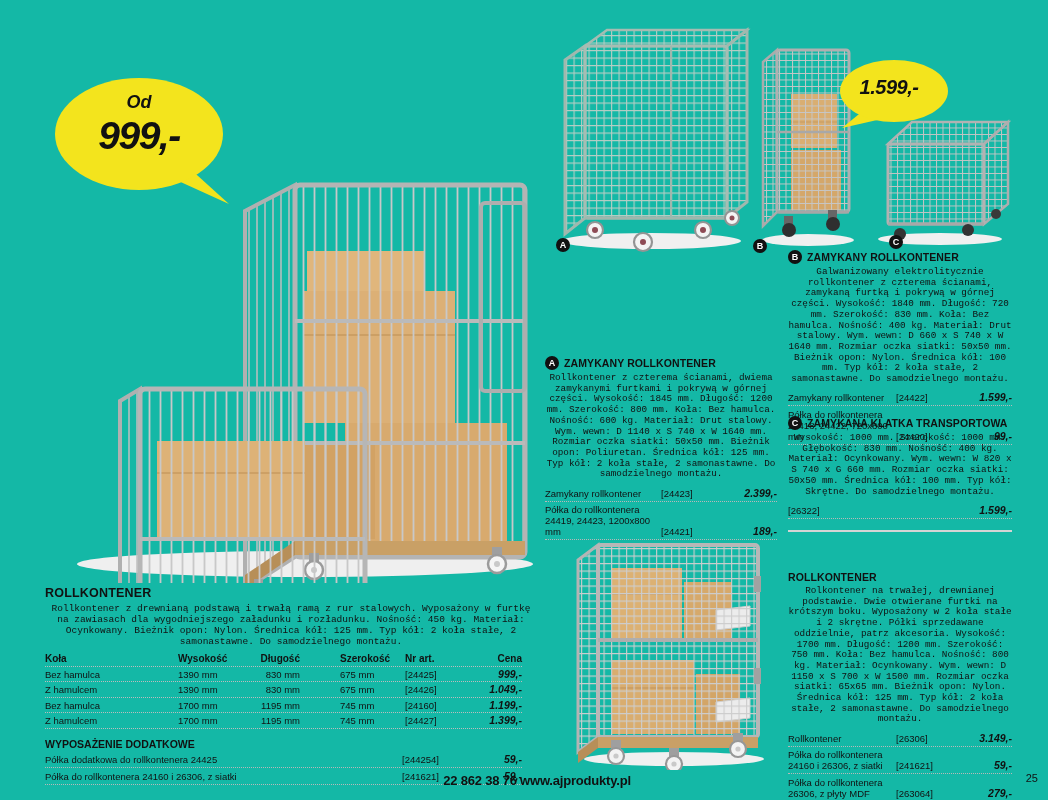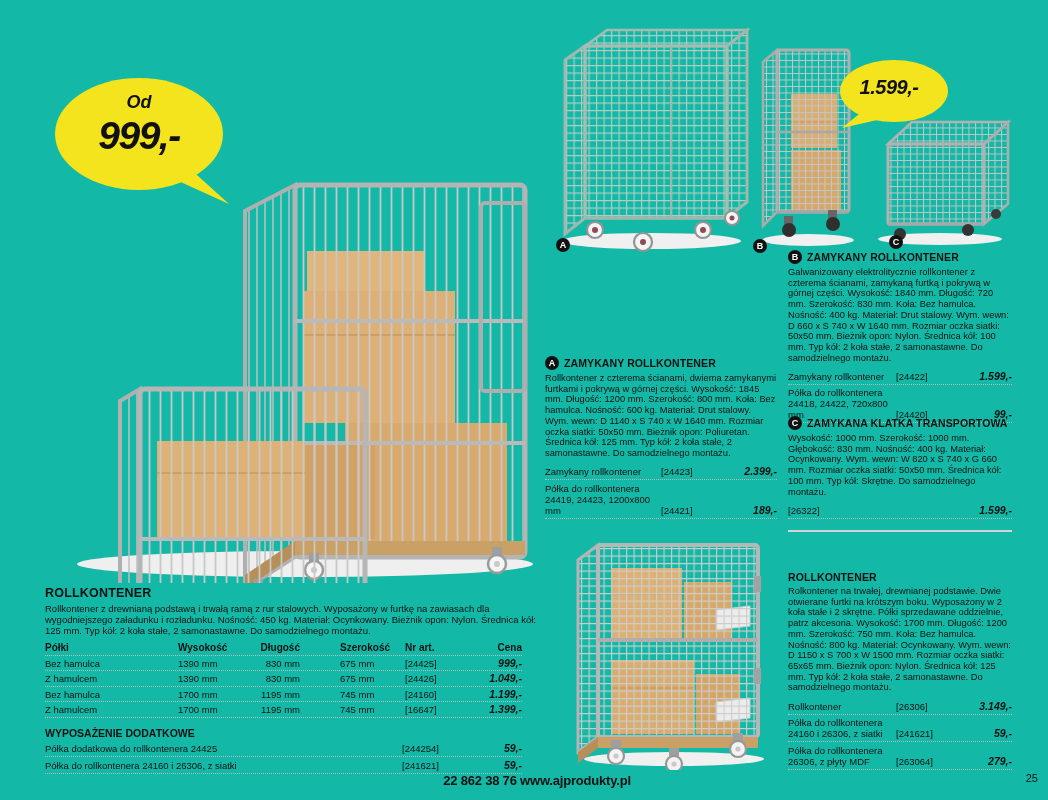--- a/index.html
+++ b/index.html
@@ -18,21 +18,21 @@
     background:#111;color:#fff;font-size:9px;font-weight:bold;
     flex:0 0 14px;line-height:14px;
   }
 
   
   .sec-head{
     display:flex;align-items:center;gap:5px;
     font-size:10.5px;font-weight:bold;margin:0 0 3px;letter-spacing:.1px;
   }
   .block-title{font-size:12.5px;font-weight:bold;margin:0 0 3px;letter-spacing:.2px;}
-  .desc{font-size:9.3px;line-height:10.7px;margin:0 0 5px;text-align:left;}
+  .desc{font-size:9.3px;line-height:10.7px;margin:0 0 5px;text-align:center;font-family:Liberation Mono, monospace;}
 
   .prow{
     display:flex;align-items:flex-end;
     font-size:9.5px;line-height:11px;
     padding:2.5px 0 2px;border-bottom:1px dotted #b8b8b8;
   }
   .prow .name{flex:1;padding-right:4px;}
   .prow .art{flex:0 0 58px;}
   .prow .price{flex:0 0 58px;text-align:right;font-weight:bold;font-style:italic;font-size:10.5px;}
 
@@ -374,21 +374,21 @@
       <span class="price">279,-</span>
     </div>
   </section>
 
   <section class="abs" style="left:45px;top:586px;width:492px;">
     <h2 class="block-title">ROLLKONTENER</h2>
     <p class="desc" style="font-size:9.5px;line-height:11px;width:492px;margin-bottom:4px;">Rollkontener z drewnianą podstawą i trwałą ramą z rur stalowych. Wyposażony w furtkę na zawiasach dla wygodniejszego załadunku i rozładunku. Nośność: 450 kg. Materiał: Ocynkowany. Bieżnik opon: Nylon. Średnica kół: 125 mm. Typ kół: 2 koła stałe, 2 samonastawne. Do samodzielnego montażu.</p>
 
     <div class="ptable">
       <div class="trow head">
-        <span class="c1">Półki</span>
+        <span class="c1">Koła</span>
         <span class="c2">Wysokość</span>
         <span class="c3">Długość</span>
         <span class="c4">Szerokość</span>
         <span class="c5">Nr art.</span>
         <span class="c6">Cena</span>
       </div>
       <div class="trow">
         <span class="c1">Bez hamulca</span>
         <span class="c2">1390 mm</span>
         <span class="c3">830 mm</span>
@@ -410,21 +410,21 @@
         <span class="c3">1195 mm</span>
         <span class="c4">745 mm</span>
         <span class="c5">[24160]</span>
         <span class="c6">1.199,-</span>
       </div>
       <div class="trow">
         <span class="c1">Z hamulcem</span>
         <span class="c2">1700 mm</span>
         <span class="c3">1195 mm</span>
         <span class="c4">745 mm</span>
-        <span class="c5">[16647]</span>
+        <span class="c5">[24427]</span>
         <span class="c6">1.399,-</span>
       </div>
     </div>
 
     <h3 class="acc-title">WYPOSAŻENIE DODATKOWE</h3>
     <div style="width:477px;">
       <div class="prow acc-row">
         <span class="name">Półka dodatkowa do rollkontenera 24425</span>
         <span class="art">[244254]</span>
         <span class="price">59,-</span>

